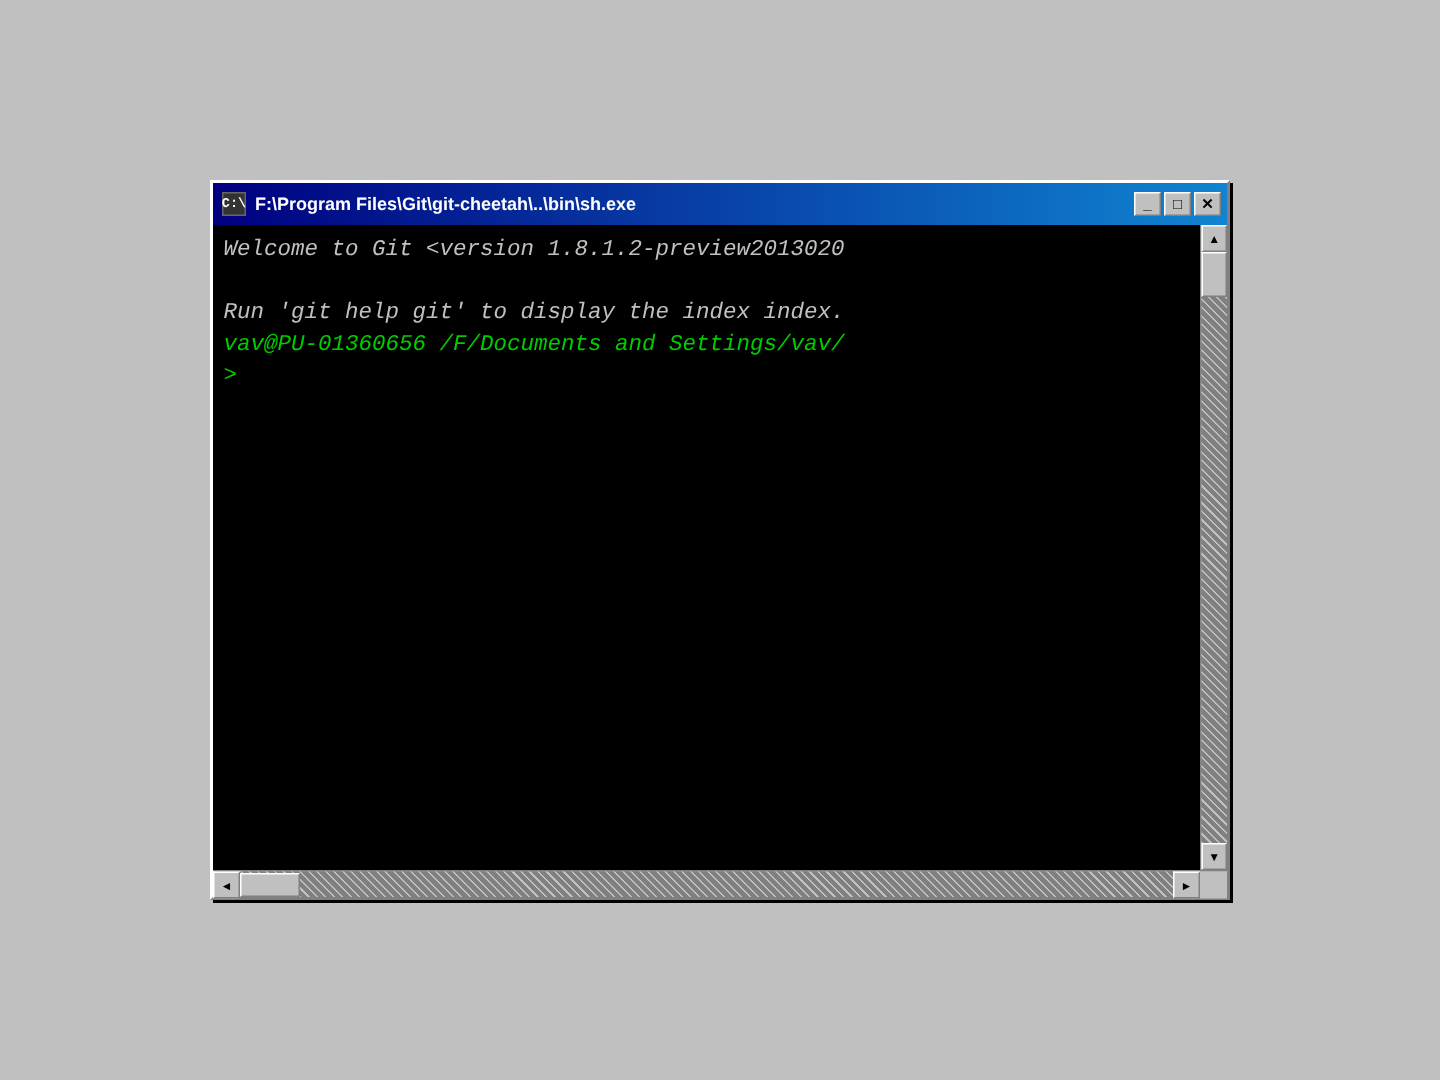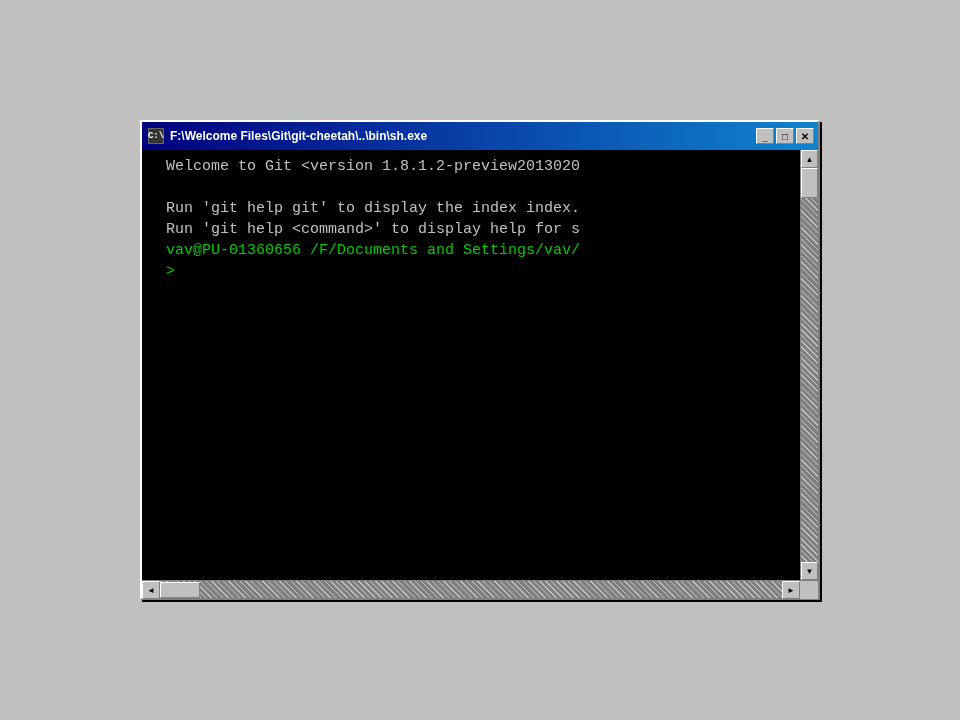--- a/index.html
+++ b/index.html
@@ -93,25 +93,26 @@
 
     .terminal-wrapper {
       flex: 1;
       display: flex;
       overflow: hidden;
     }
 
     .terminal-content {
       flex: 1;
       background: #000000;
-      padding: 6px 24px;
+      padding: 6px 7px;
       overflow: hidden;
       font-family: 'Courier New', Courier, monospace;
       font-size: 15px;
       line-height: 1.4;
+      font-style: italic;
     }
 
     .terminal-line {
       white-space: pre;
     }
 
     .text-white {
       color: #c0c0c0;
     }
 
@@ -239,35 +240,34 @@
 </head>
 <body>
 
 <div class="window-container">
 
   <div class="title-bar">
     <div class="title-bar-left">
       <div class="title-icon">
         <span>C:\</span>
       </div>
-      <span class="title-text">F:\Welcome Files\Git\git-cheetah\..\bin\sh.exe</span>
+      <span class="title-text">F:\Program Files\Git\git-cheetah\..\bin\sh.exe</span>
     </div>
     <div class="title-buttons">
       <div class="title-btn">_</div>
       <div class="title-btn">□</div>
       <div class="title-btn">✕</div>
     </div>
   </div>
 
   <div class="terminal-wrapper">
     <div class="terminal-content">
       <div class="terminal-line text-white">Welcome to Git &lt;version 1.8.1.2-preview2013020</div>
       <div class="terminal-line">&nbsp;</div>
       <div class="terminal-line text-white">Run 'git help git' to display the index index.</div>
-      <div class="terminal-line text-white">Run 'git help &lt;command&gt;' to display help for s</div>
       <div class="terminal-line text-green">vav@PU-01360656 /F/Documents and Settings/vav/</div>
       <div class="terminal-line text-green">&gt;</div>
     </div>
 
     <div class="scrollbar-v">
       <div class="scroll-btn">▲</div>
       <div class="scroll-track">
         <div class="scroll-thumb"></div>
       </div>
       <div class="scroll-btn">▼</div>

